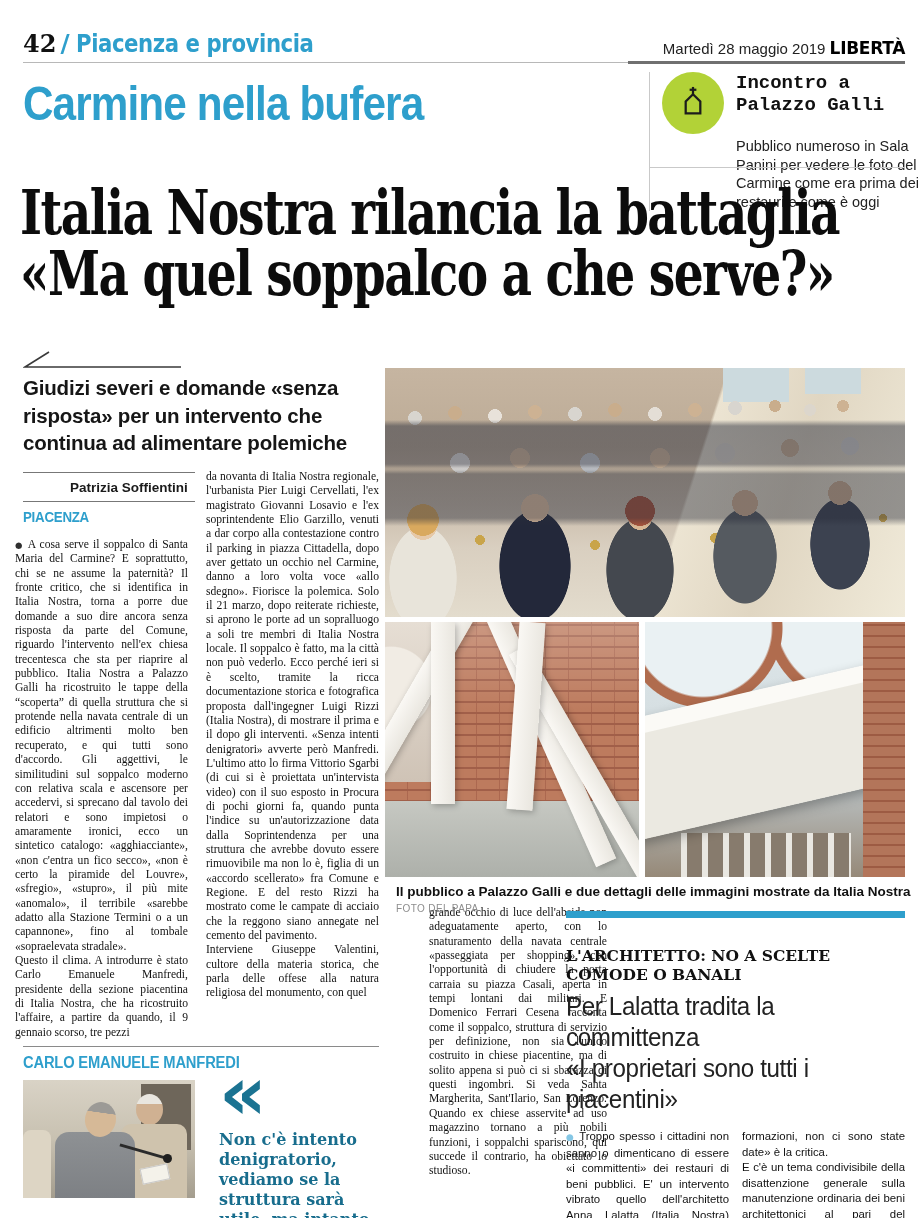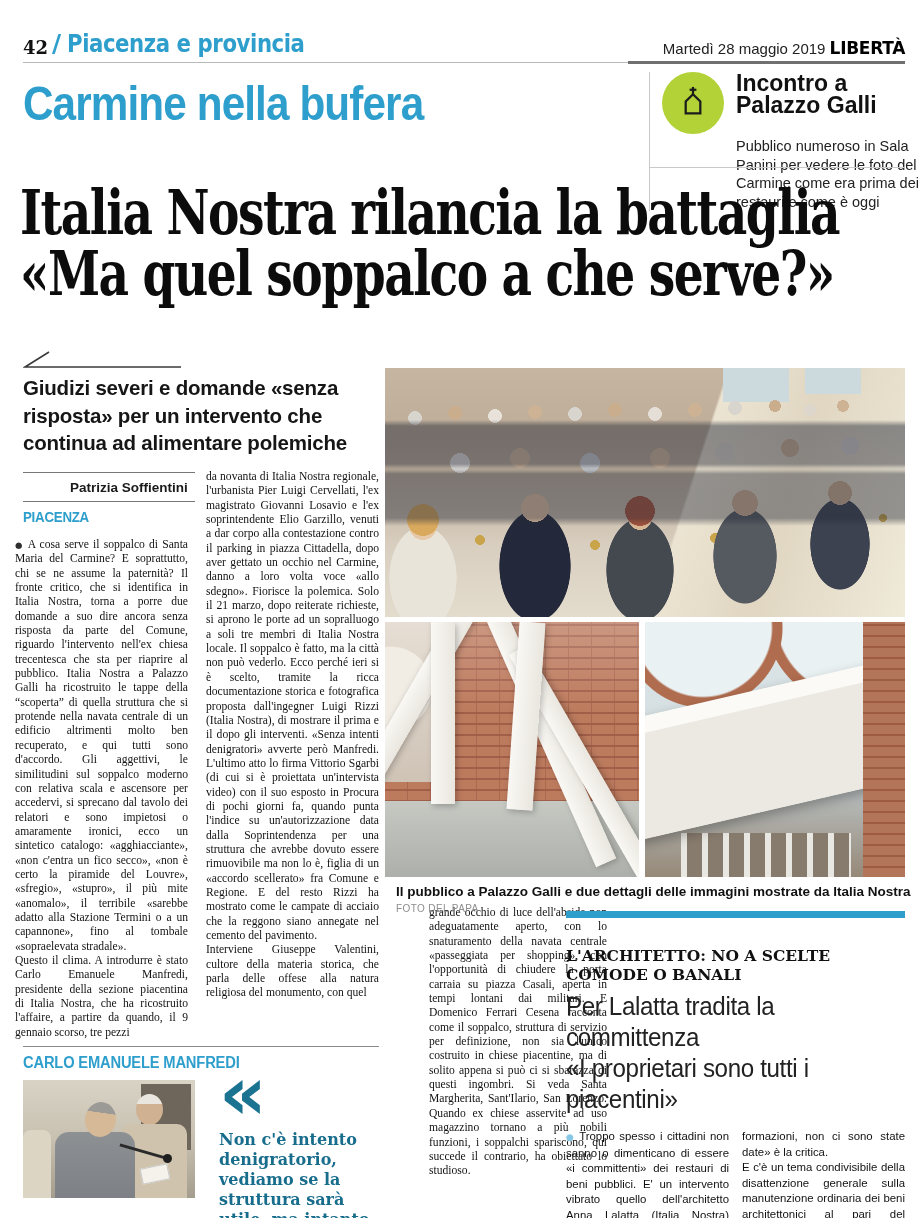--- a/index.html
+++ b/index.html
@@ -1,37 +1,37 @@
 <!DOCTYPE html>
 <html lang="it"><head>
 <meta charset="utf-8">
 <style>
   html,body{margin:0;padding:0;background:#fff;}
   .page{position:relative;width:920px;height:1218px;background:#fff;overflow:hidden;
         font-family:"Liberation Sans",sans-serif;color:#1a1a1a;}
 
   
   .hdr{position:absolute;left:23px;top:26px;right:15px;height:32px;display:flex;align-items:flex-end;}
-  .hdr-num{font-family:"DejaVu Serif",serif;font-weight:bold;font-size:18px;color:#111;}
+  .hdr-num{font-family:"DejaVu Serif",serif;font-weight:bold;font-size:24px;color:#111;}
   .hdr-slash{font-family:"DejaVu Serif",serif;font-weight:bold;font-size:25px;color:#2e9fcc;margin:0 6px 0 4px;}
   .hdr-section{font-family:"DejaVu Sans",sans-serif;font-weight:bold;font-size:25px;color:#2e9fcc;
                transform:scaleX(.85);transform-origin:0 100%;white-space:nowrap;letter-spacing:-.5px;}
   .hdr-right{margin-left:auto;font-size:15px;color:#222;white-space:nowrap;}
   .hdr-masthead{font-family:"DejaVu Sans",sans-serif;font-weight:bold;font-size:17px;letter-spacing:-.3px;color:#000;}
   .hdr-rule{position:absolute;left:23px;right:15px;top:62px;border-top:1.5px solid #b8b8b8;}
   .hdr-rule-dark{position:absolute;left:628px;right:15px;top:61px;border-top:3px solid #707070;}
 
   
   .kicker-headline{position:absolute;left:23px;top:80px;font-weight:bold;font-size:48px;line-height:1;
                    color:#2e9fcc;transform:scaleX(.88);transform-origin:0 0;white-space:nowrap;letter-spacing:-1px;}
   .infobox{position:absolute;left:649px;top:72px;width:258px;border-left:1px solid #c9c9c9;padding-left:12px;
            display:flex;gap:12px;}
   .ib-circle{flex:0 0 auto;width:62px;height:62px;border-radius:50%;background:#b2d237;
              display:flex;align-items:center;justify-content:center;}
-  .ib-title{font-family:Liberation Sans, sans-serif;font-weight:bold;font-size:23px;line-height:22px;color:#111;}
+  .ib-title{font-family:Liberation Mono, monospace;font-weight:bold;font-size:19px;line-height:22px;color:#111;}
   .ib-body{margin-top:21px;font-size:14.5px;line-height:18.5px;color:#222;}
   .infobox-rule{position:absolute;left:649px;right:15px;top:167px;border-top:1px solid #c9c9c9;}
 
   
   .headline{position:absolute;left:20px;top:182px;width:1180px;transform:scaleX(.76);transform-origin:0 0;
             font-family:"DejaVu Serif",serif;font-weight:bold;font-size:62px;line-height:61px;
             letter-spacing:-2px;color:#0c0c0c;}
 
   
   .flagmark{position:absolute;left:23px;top:350px;}

